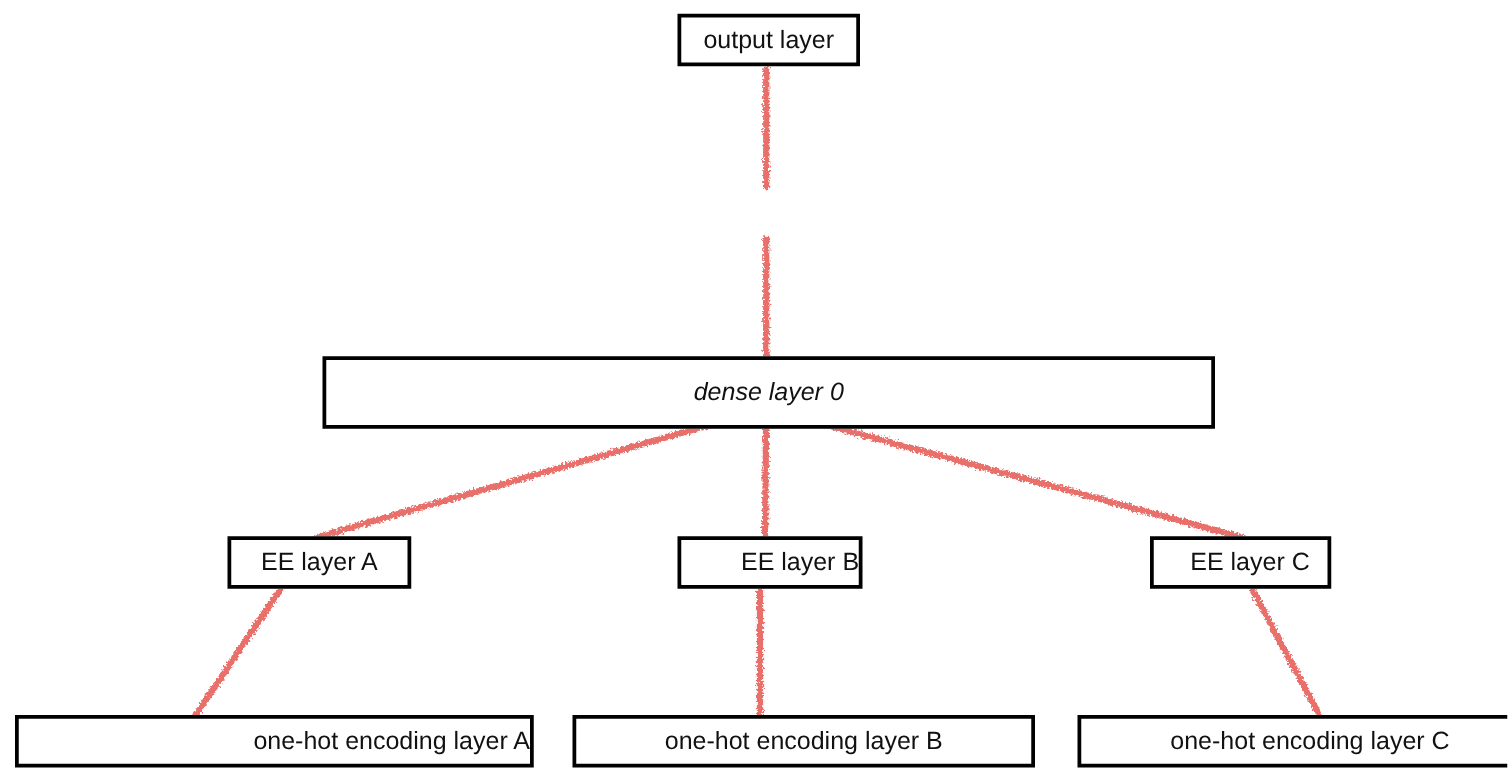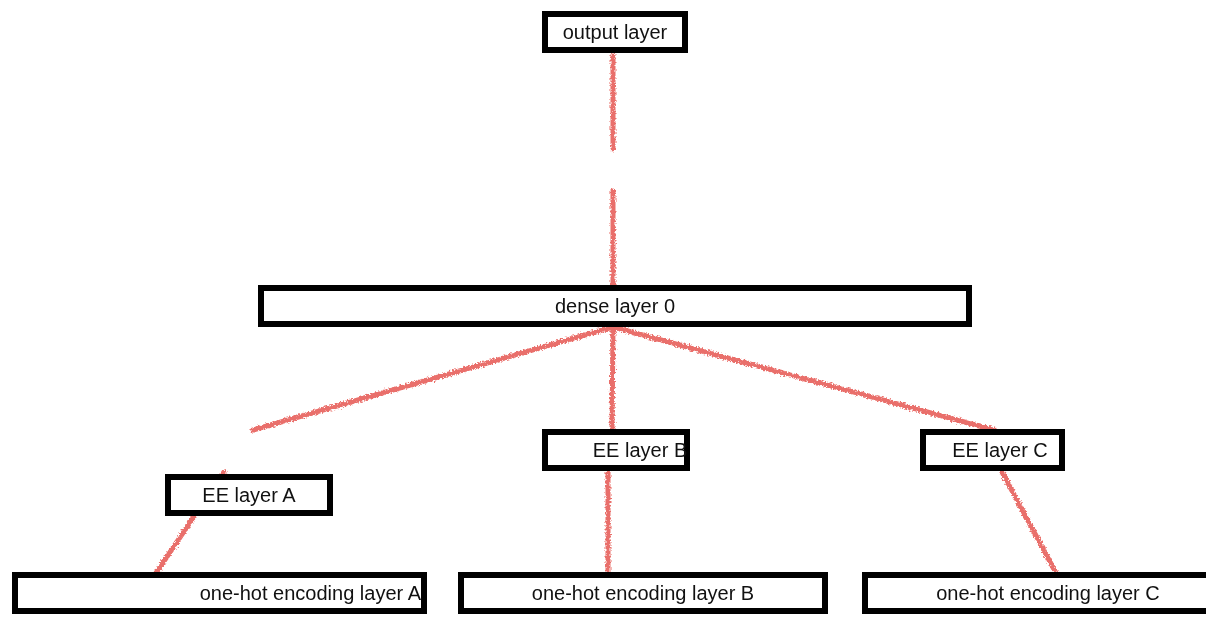--- a/index.html
+++ b/index.html
@@ -20,34 +20,34 @@
     left: 0;
     top: 0;
     width: 1206px;
     height: 624px;
     z-index: 1;
   }
   .node {
     position: absolute;
     box-sizing: border-box;
     background: #ffffff;
-    border: 6px solid #000000;
+    border: 3px solid #000000;
     display: flex;
     align-items: center;
     justify-content: center;
     font-size: 20px;
     color: #111111;
     white-space: nowrap;
     z-index: 2;
   }
   
   .node-output   { left: 542px; top: 11px;  width: 146px; height: 42px; }
   .node-dense1   { left: 258px; top: 148px; width: 714px; height: 42px; }
-  .node-dense0   { left: 258px; top: 285px; width: 714px; height: 42px; }
-  .node-eeA      { left: 165px; top: 429px; width: 168px; height: 42px; margin-top: 45px; }
+  .node-dense0   { left: 258px; top: 285px; width: 714px; height: 58px; font-style: italic; }
+  .node-eeA      { left: 182px; top: 429px; width: 147px; height: 42px; }
   .node-eeB      { left: 542px; top: 429px; width: 148px; height: 42px; padding-left: 48px; }
   .node-eeC      { left: 920px; top: 429px; width: 145px; height: 42px; padding-left: 15px; }
   .node-onehotA  { left: 12px;  top: 572px; width: 415px; height: 42px; justify-content: flex-end; }
   .node-onehotB  { left: 458px; top: 572px; width: 370px; height: 42px; justify-content: center; }
   .node-onehotC  { left: 862px; top: 572px; width: 372px; height: 42px; }
 </style>
 </head>
 <body>
 
 <div class="canvas">

